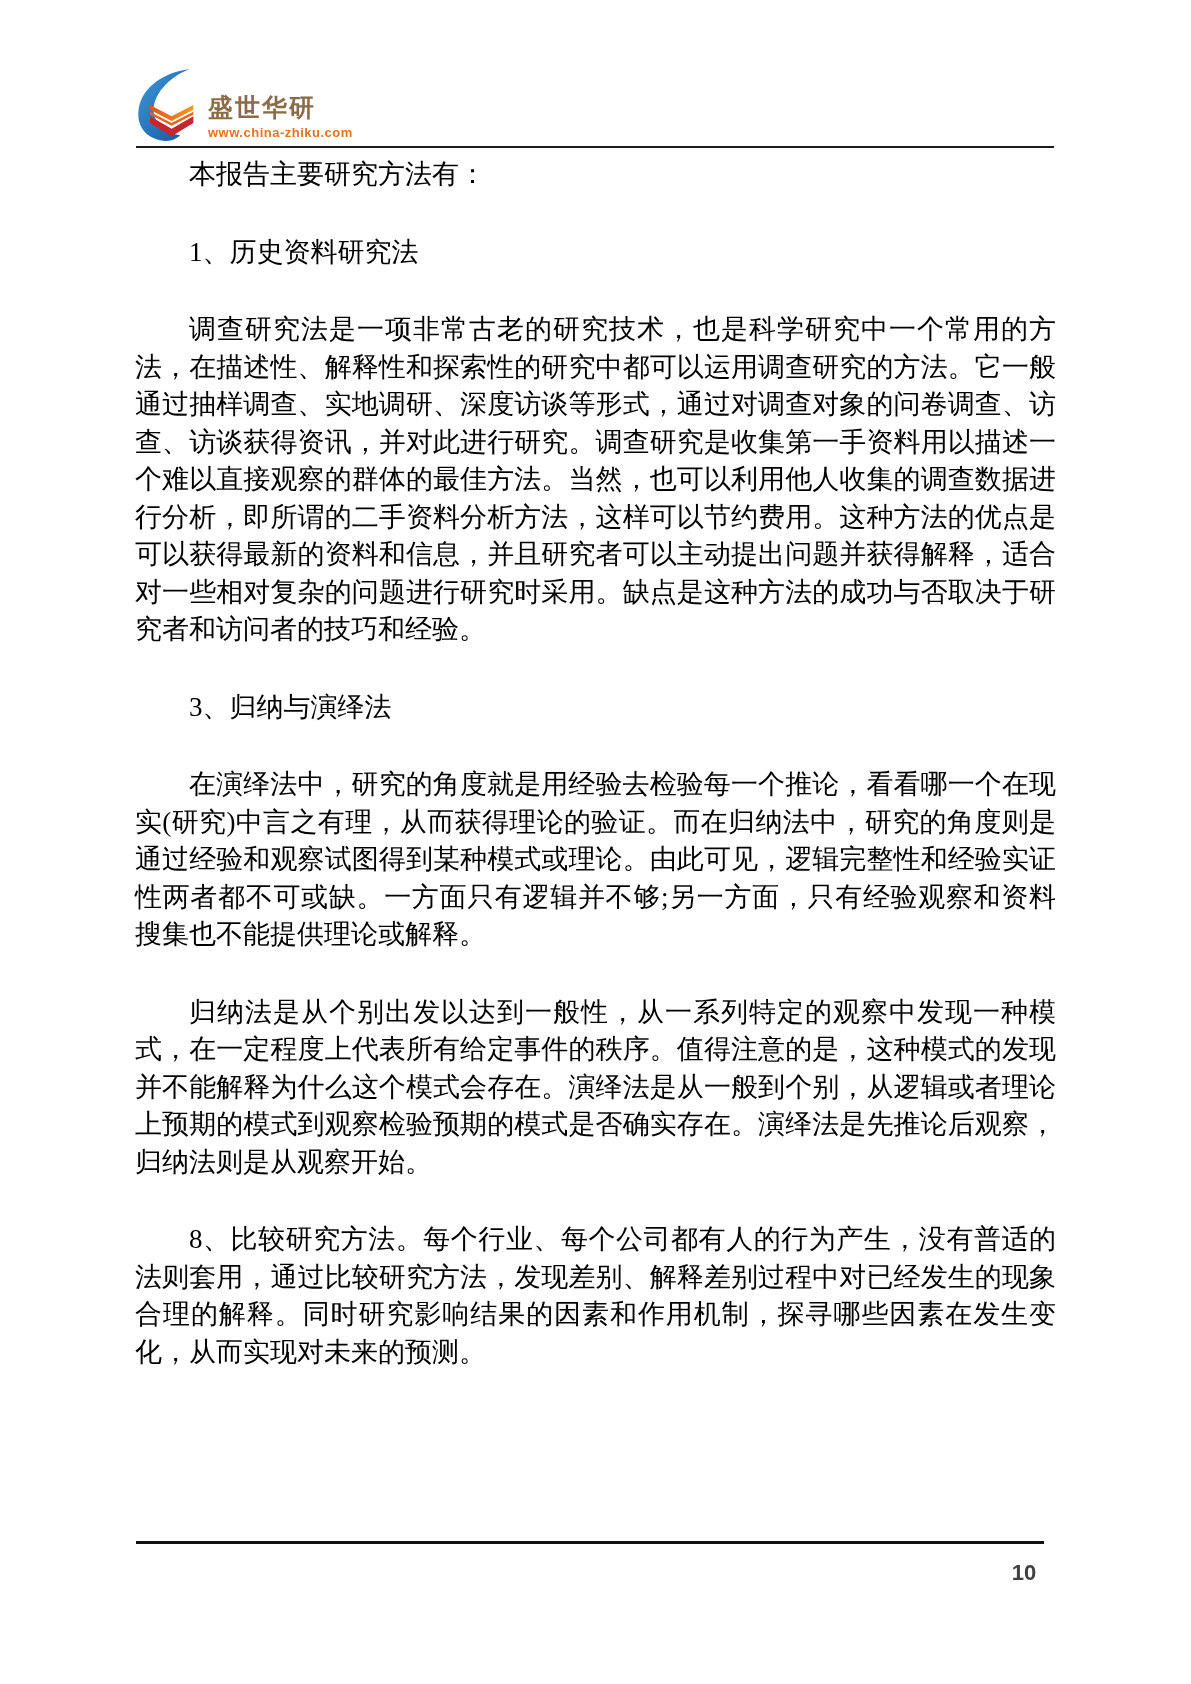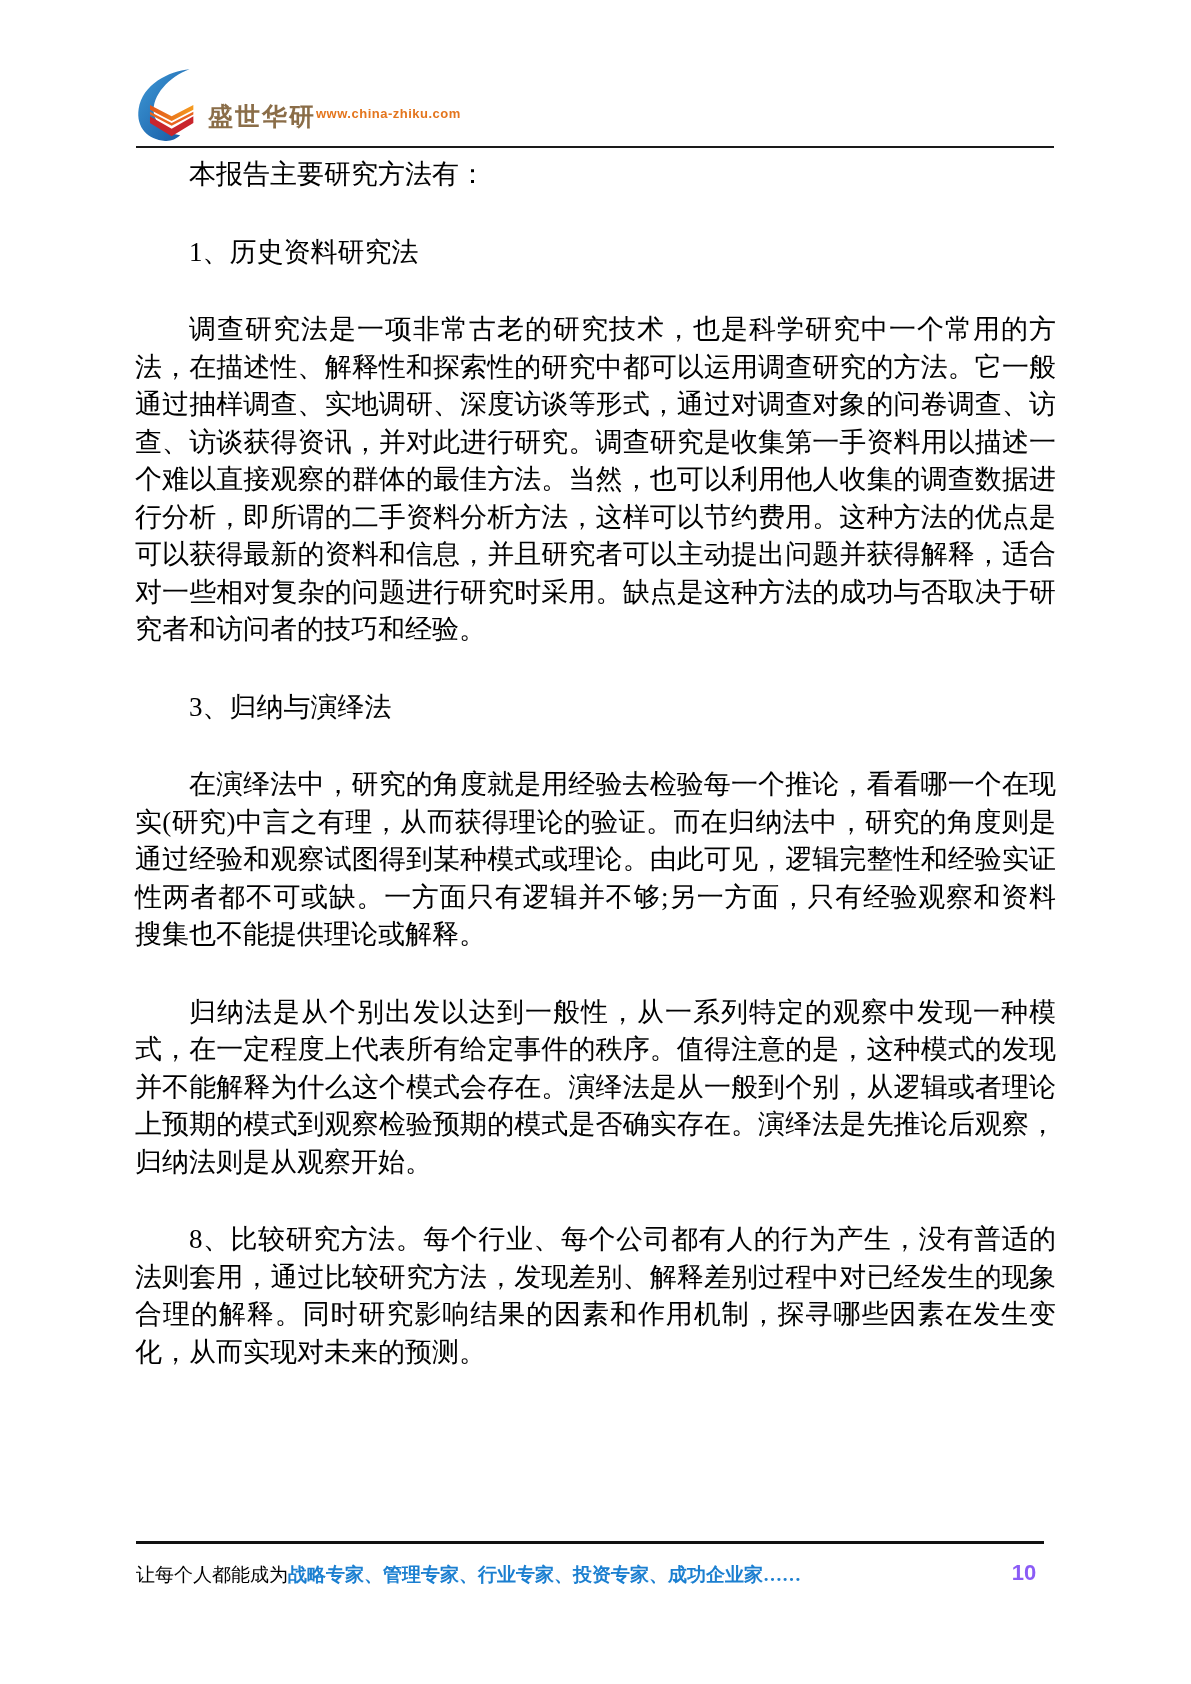--- a/index.html
+++ b/index.html
@@ -11,21 +11,21 @@
     overflow:hidden;
     font-family:"Liberation Serif","DejaVu Serif",serif;
   }
 
   
   .logo {
     position:absolute; left:133px; top:68px;
     display:flex; align-items:center; gap:9px;
   }
   .logo-mark svg { width:66px; height:76px; display:block; }
-  .logo-textcol { display:flex; flex-direction:row; justify-content:space-between; padding-top:22px; }
+  .logo-textcol { display:flex; flex-direction:column; justify-content:space-between; padding-top:22px; }
   .logo-name {
     font-family:"Liberation Sans","DejaVu Sans",sans-serif;
     font-weight:bold; font-size:25px; letter-spacing:2px;
     color:#8a6d48; line-height:1.1; white-space:nowrap;
   }
   .logo-url {
     font-family:"Liberation Sans","DejaVu Sans",sans-serif;
     font-weight:bold; font-size:13px; color:#e4751d;
     margin-top:3px; letter-spacing:0.5px;
   }
@@ -59,21 +59,21 @@
   }
   .footer-slogan {
     position:absolute; left:136px; top:1562px;
     font-size:19px; color:#000000; white-space:nowrap;
   }
   .footer-slogan .highlight { color:#1b7fd0; font-weight:bold; }
   .page-number {
     position:absolute; left:998px; top:1560px; width:52px;
     text-align:center;
     font-family:"Liberation Sans","DejaVu Sans",sans-serif;
-    font-weight:bold; font-size:22px; color:#8b5cf6;
+    font-weight:bold; font-size:22px; color:#404040;
   }
 </style>
 </head>
 <body>
 
 <div class="page">
 
   <div class="logo">
     <span class="logo-mark">
       <svg viewBox="0 0 70 78" xmlns="http://www.w3.org/2000/svg">
@@ -107,18 +107,15 @@
     <p>本报告主要研究方法有：</p>
     <p>1、历史资料研究法</p>
     <p>调查研究法是一项非常古老的研究技术，也是科学研究中一个常用的方法，在描述性、解释性和探索性的研究中都可以运用调查研究的方法。它一般通过抽样调查、实地调研、深度访谈等形式，通过对调查对象的问卷调查、访查、访谈获得资讯，并对此进行研究。调查研究是收集第一手资料用以描述一个难以直接观察的群体的最佳方法。当然，也可以利用他人收集的调查数据进行分析，即所谓的二手资料分析方法，这样可以节约费用。这种方法的优点是可以获得最新的资料和信息，并且研究者可以主动提出问题并获得解释，适合对一些相对复杂的问题进行研究时采用。缺点是这种方法的成功与否取决于研究者和访问者的技巧和经验。</p>
     <p>3、归纳与演绎法</p>
     <p>在演绎法中，研究的角度就是用经验去检验每一个推论，看看哪一个在现实(研究)中言之有理，从而获得理论的验证。而在归纳法中，研究的角度则是通过经验和观察试图得到某种模式或理论。由此可见，逻辑完整性和经验实证性两者都不可或缺。一方面只有逻辑并不够;另一方面，只有经验观察和资料搜集也不能提供理论或解释。</p>
     <p>归纳法是从个别出发以达到一般性，从一系列特定的观察中发现一种模式，在一定程度上代表所有给定事件的秩序。值得注意的是，这种模式的发现并不能解释为什么这个模式会存在。演绎法是从一般到个别，从逻辑或者理论上预期的模式到观察检验预期的模式是否确实存在。演绎法是先推论后观察，归纳法则是从观察开始。</p>
     <p>8、比较研究方法。每个行业、每个公司都有人的行为产生，没有普适的法则套用，通过比较研究方法，发现差别、解释差别过程中对已经发生的现象合理的解释。同时研究影响结果的因素和作用机制，探寻哪些因素在发生变化，从而实现对未来的预测。</p>
   </div>
 
   <div class="footer-rule"></div>
-  <div class="footer-slogan">
-    <span>让每个人都能成为</span><span class="highlight">战略专家、管理专家、行业专家、投资专家、成功企业家……</span>
-  </div>
   <div class="page-number">10</div>
 
 </div>
 
 </body></html>

